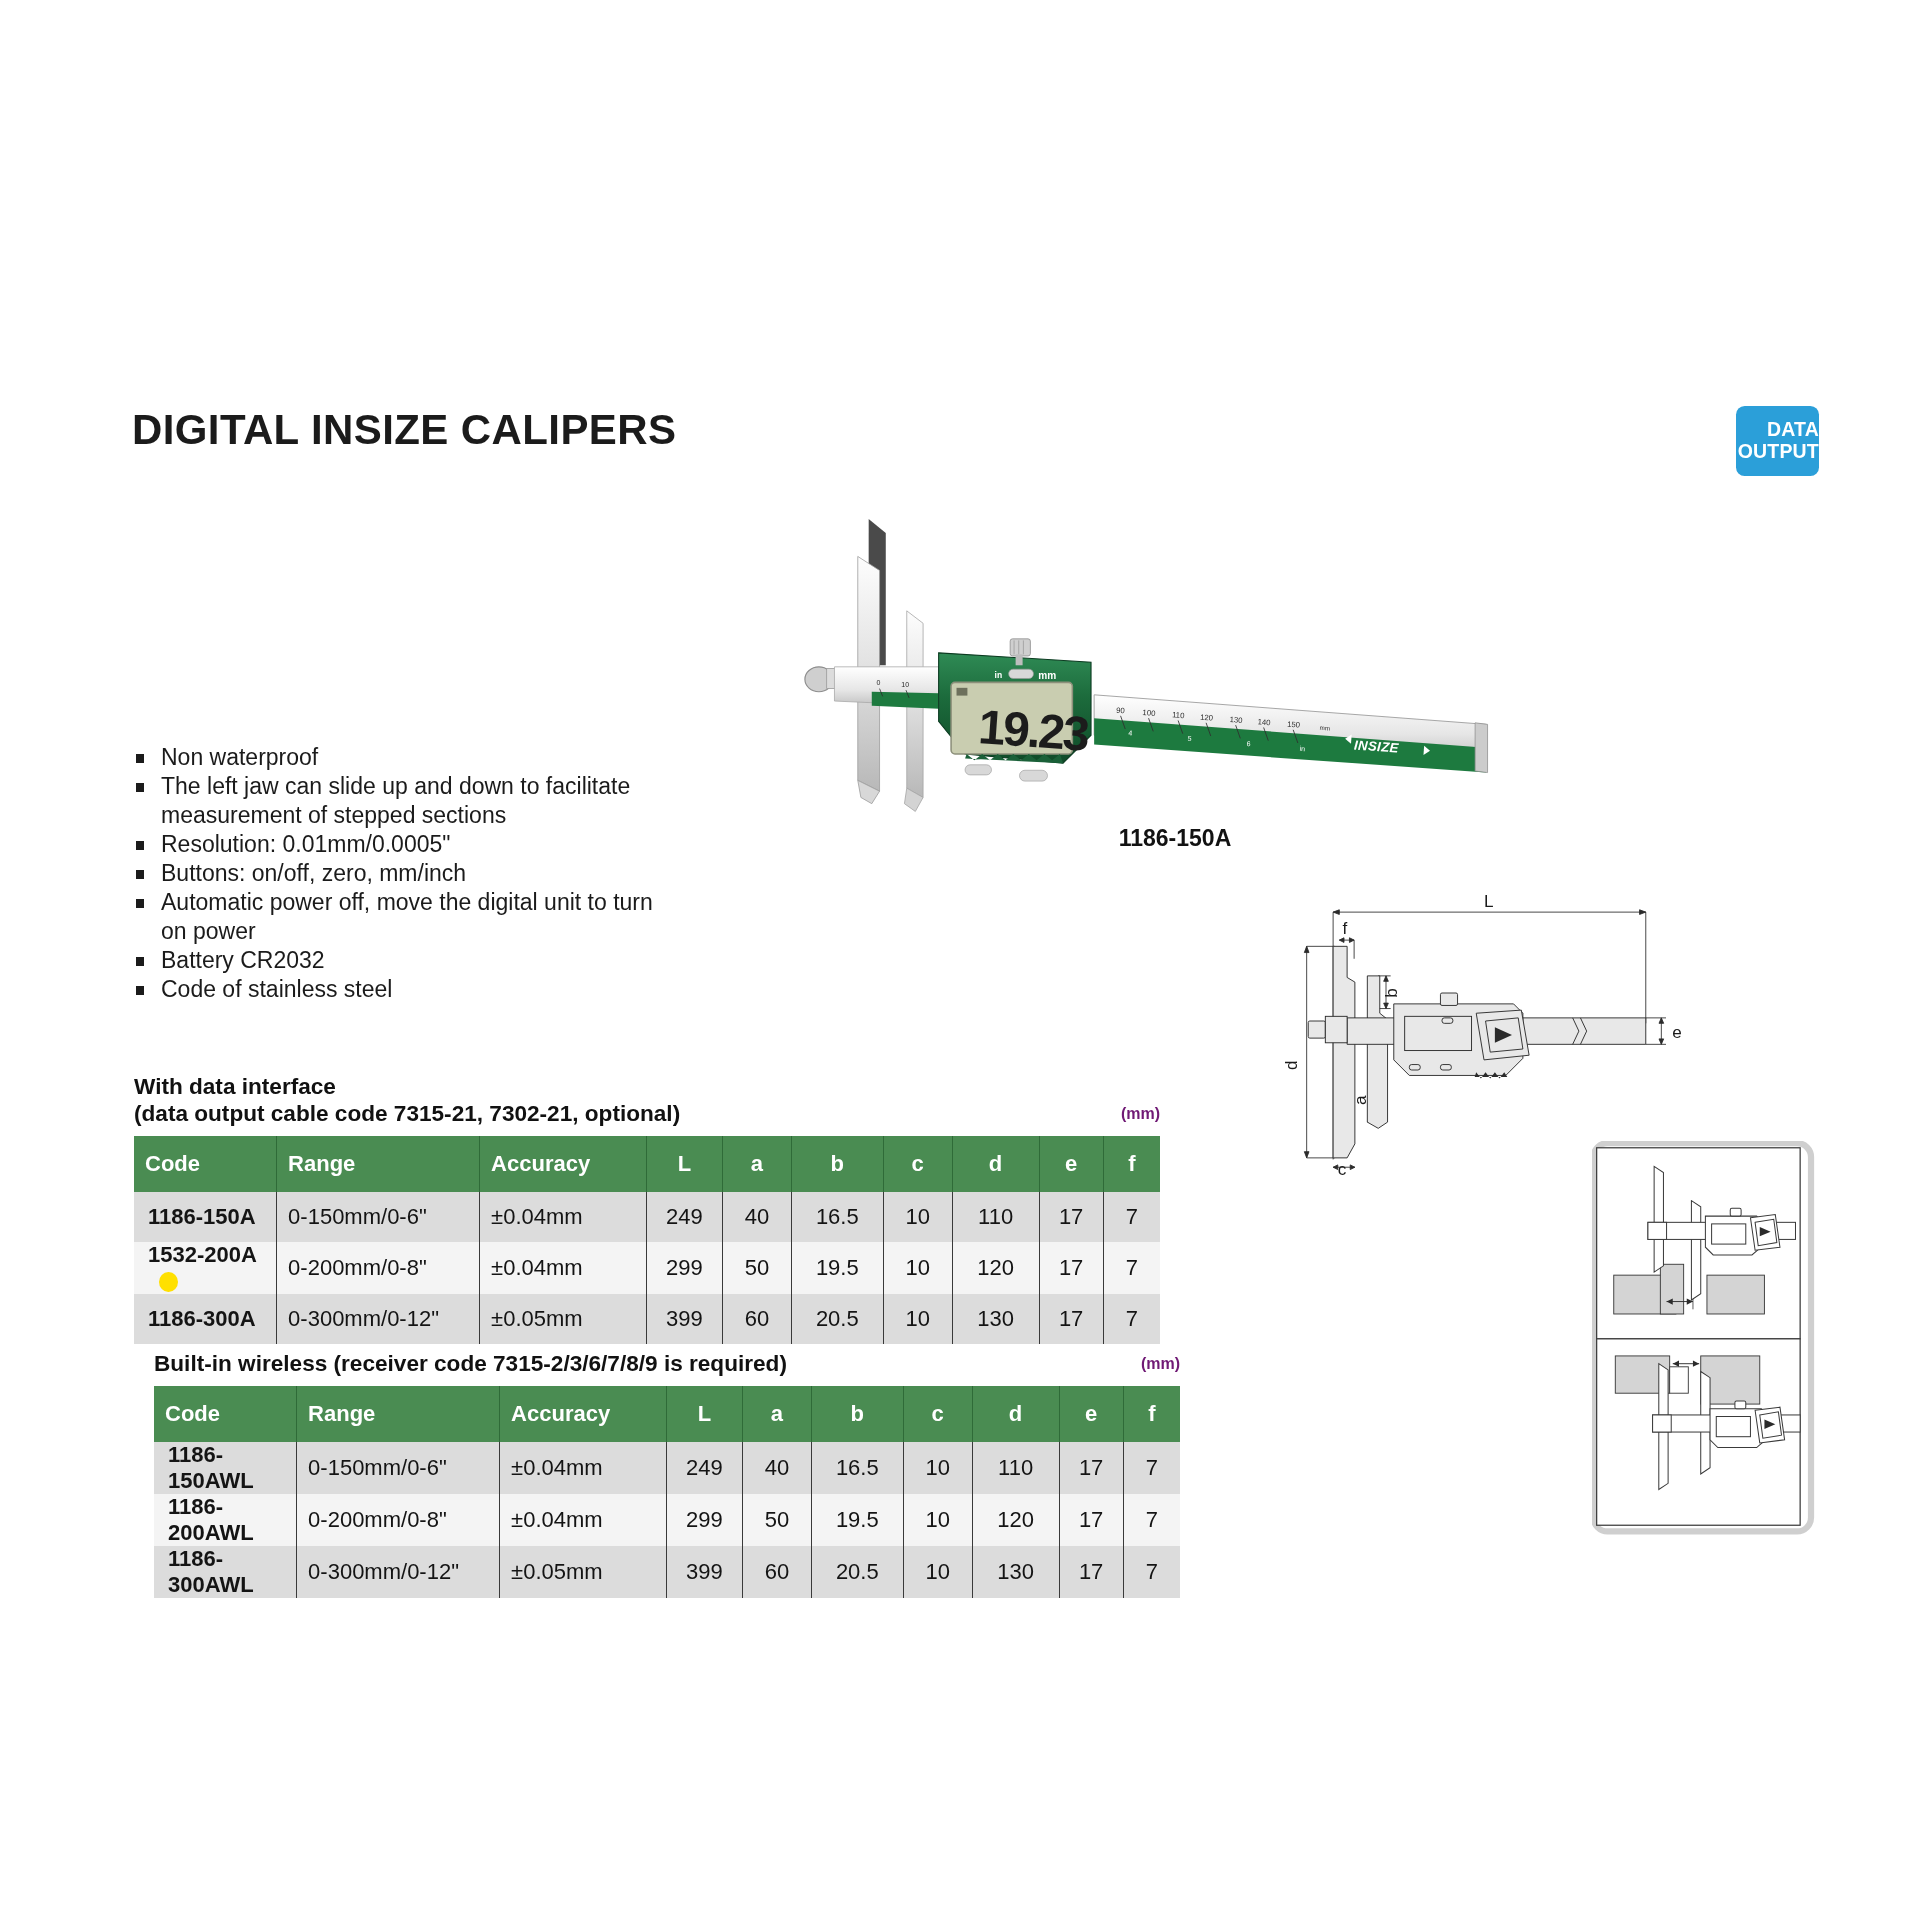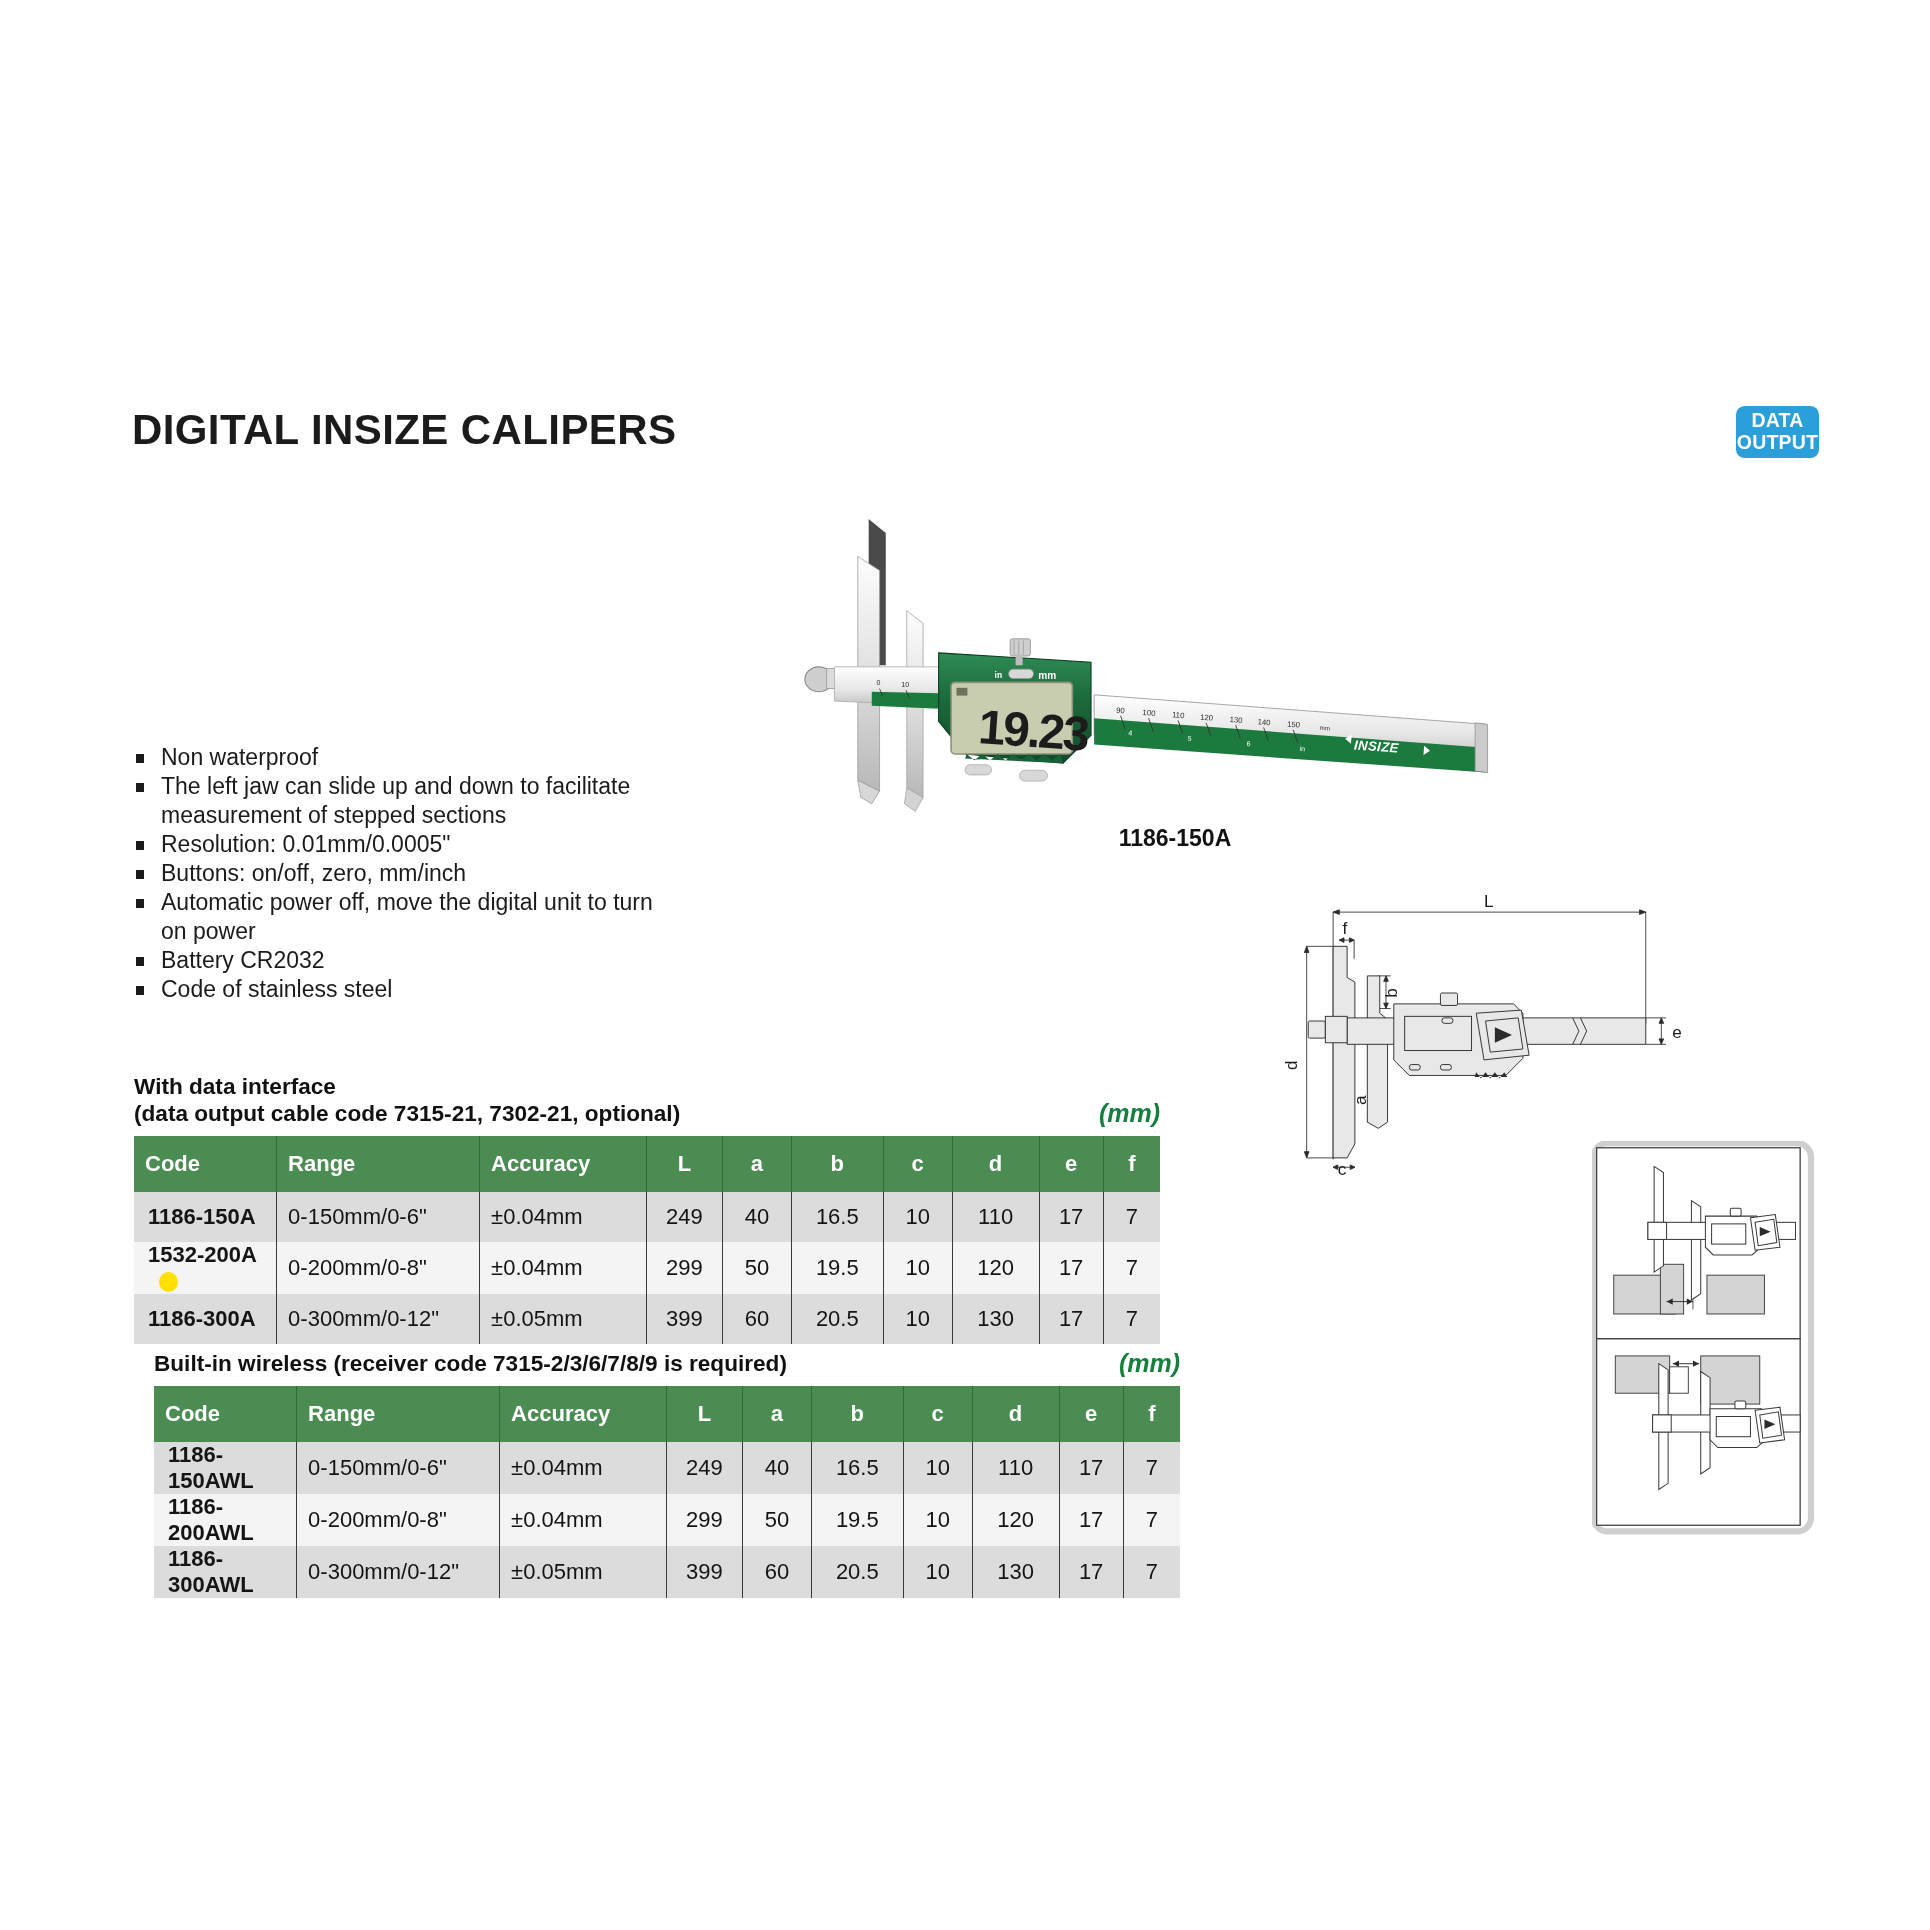--- a/index.html
+++ b/index.html
@@ -27,26 +27,26 @@
     color: #1b1b1b;
     white-space: nowrap;
   }
 
   
   #data-output-badge {
     position: absolute;
     left: 1736px;
     top: 406px;
     width: 83px;
-    height: 52px;
+    height: 70px;
     background: #2b9fd9;
     border-radius: 8.6px;
     display: flex;
     flex-direction: column;
-    align-items: center;
+    align-items: flex-end;
     justify-content: center;
     color: #ffffff;
     font-size: 19.5px;
     font-weight: bold;
     line-height: 1.12;
     letter-spacing: 0.2px;
   }
 
   
   #feature-list {
@@ -86,24 +86,23 @@
     font-weight: bold;
     line-height: 27px;
     color: #111111;
     position: relative;
     white-space: nowrap;
   }
   .unit-label {
     position: absolute;
     right: 0;
     bottom: 0;
-    font-size: 25px;
+    font-size: 16px;
     font-weight: bold;
-    color: #15803d;
-    font-style: italic;
+    color: #701a75;
   }
   .caption-spacer { height: 8.6px; }
 
   table.spec-table {
     border-collapse: collapse;
     width: 1026px;
     table-layout: fixed;
     font-size: 22px;
   }
   table.spec-table th {

